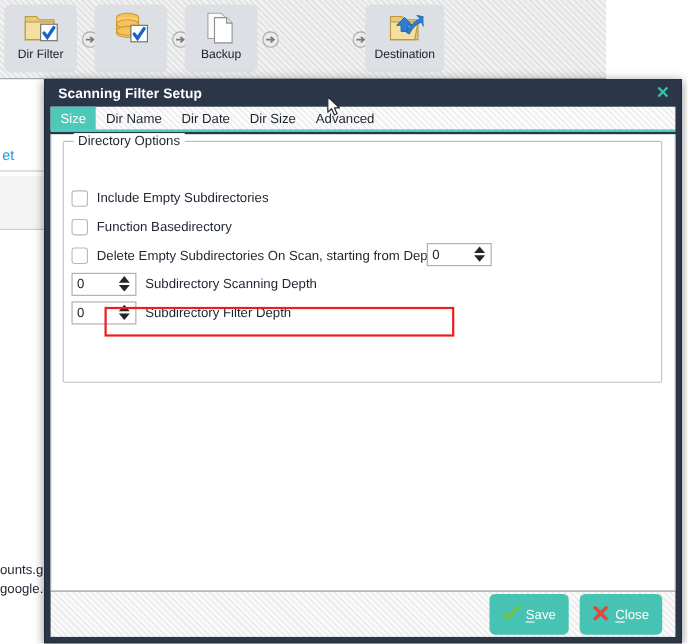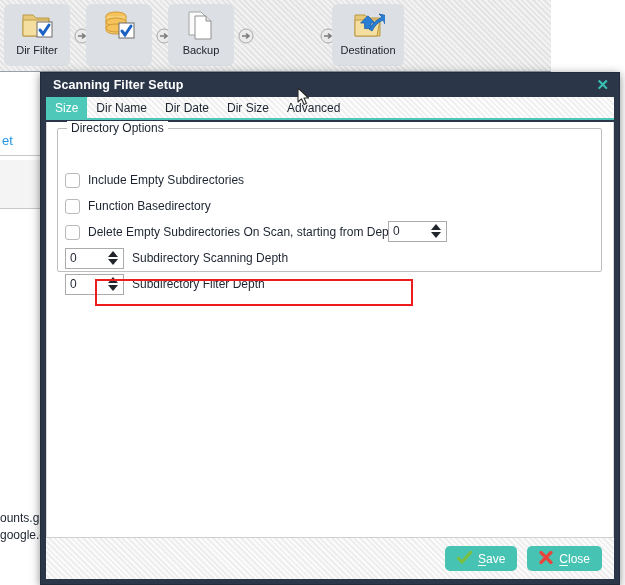--- a/index.html
+++ b/index.html
@@ -93,21 +93,21 @@
 
   #dlg-body {
     position: absolute; left: 5px; right: 5px; top: 49px; bottom: 47px;
     background: #ffffff;
     border-left: 1px solid #d7d7d7;
     border-right: 1px solid #d7d7d7;
   }
 
   #groupbox {
     position: absolute; left: 10px; top: 6px;
-    width: 545px; height: 144px;
+    width: 545px; height: 220px;
     border: 1px solid #bfbfbf;
     border-radius: 2px;
   }
   #group-label {
     position: absolute; left: 9px; top: -8px;
     background: #ffffff; padding: 0 4px;
     font-size: 12px; color: #1d2430;
   }
 
   .opt-row {
@@ -162,21 +162,21 @@
 
   #footer {
     position: absolute; left: 5px; right: 5px; bottom: 5px; height: 42px;
     background:
       repeating-linear-gradient(45deg, #fbfbfb 0 2px, #eeeeee 2px 4px);
     border-top: 1px solid #cfcfcf;
     display: flex; align-items: center; justify-content: flex-end;
     padding-right: 12px;
   }
   .btn {
-    height: 25px; min-width: 72px; border-radius: 5px;
+    height: 37px; min-width: 72px; border-radius: 5px;
     background: #46c3b2; border: none; color: #ffffff;
     font-size: 12px; display: flex; align-items: center;
     justify-content: center; gap: 6px; cursor: pointer;
     margin-left: 10px; padding: 0 12px;
   }
   .btn-text u { text-underline-offset: 2px; }
 
   
   #cursor { position: absolute; left: 297px; top: 87px; z-index: 50; }
 </style>

